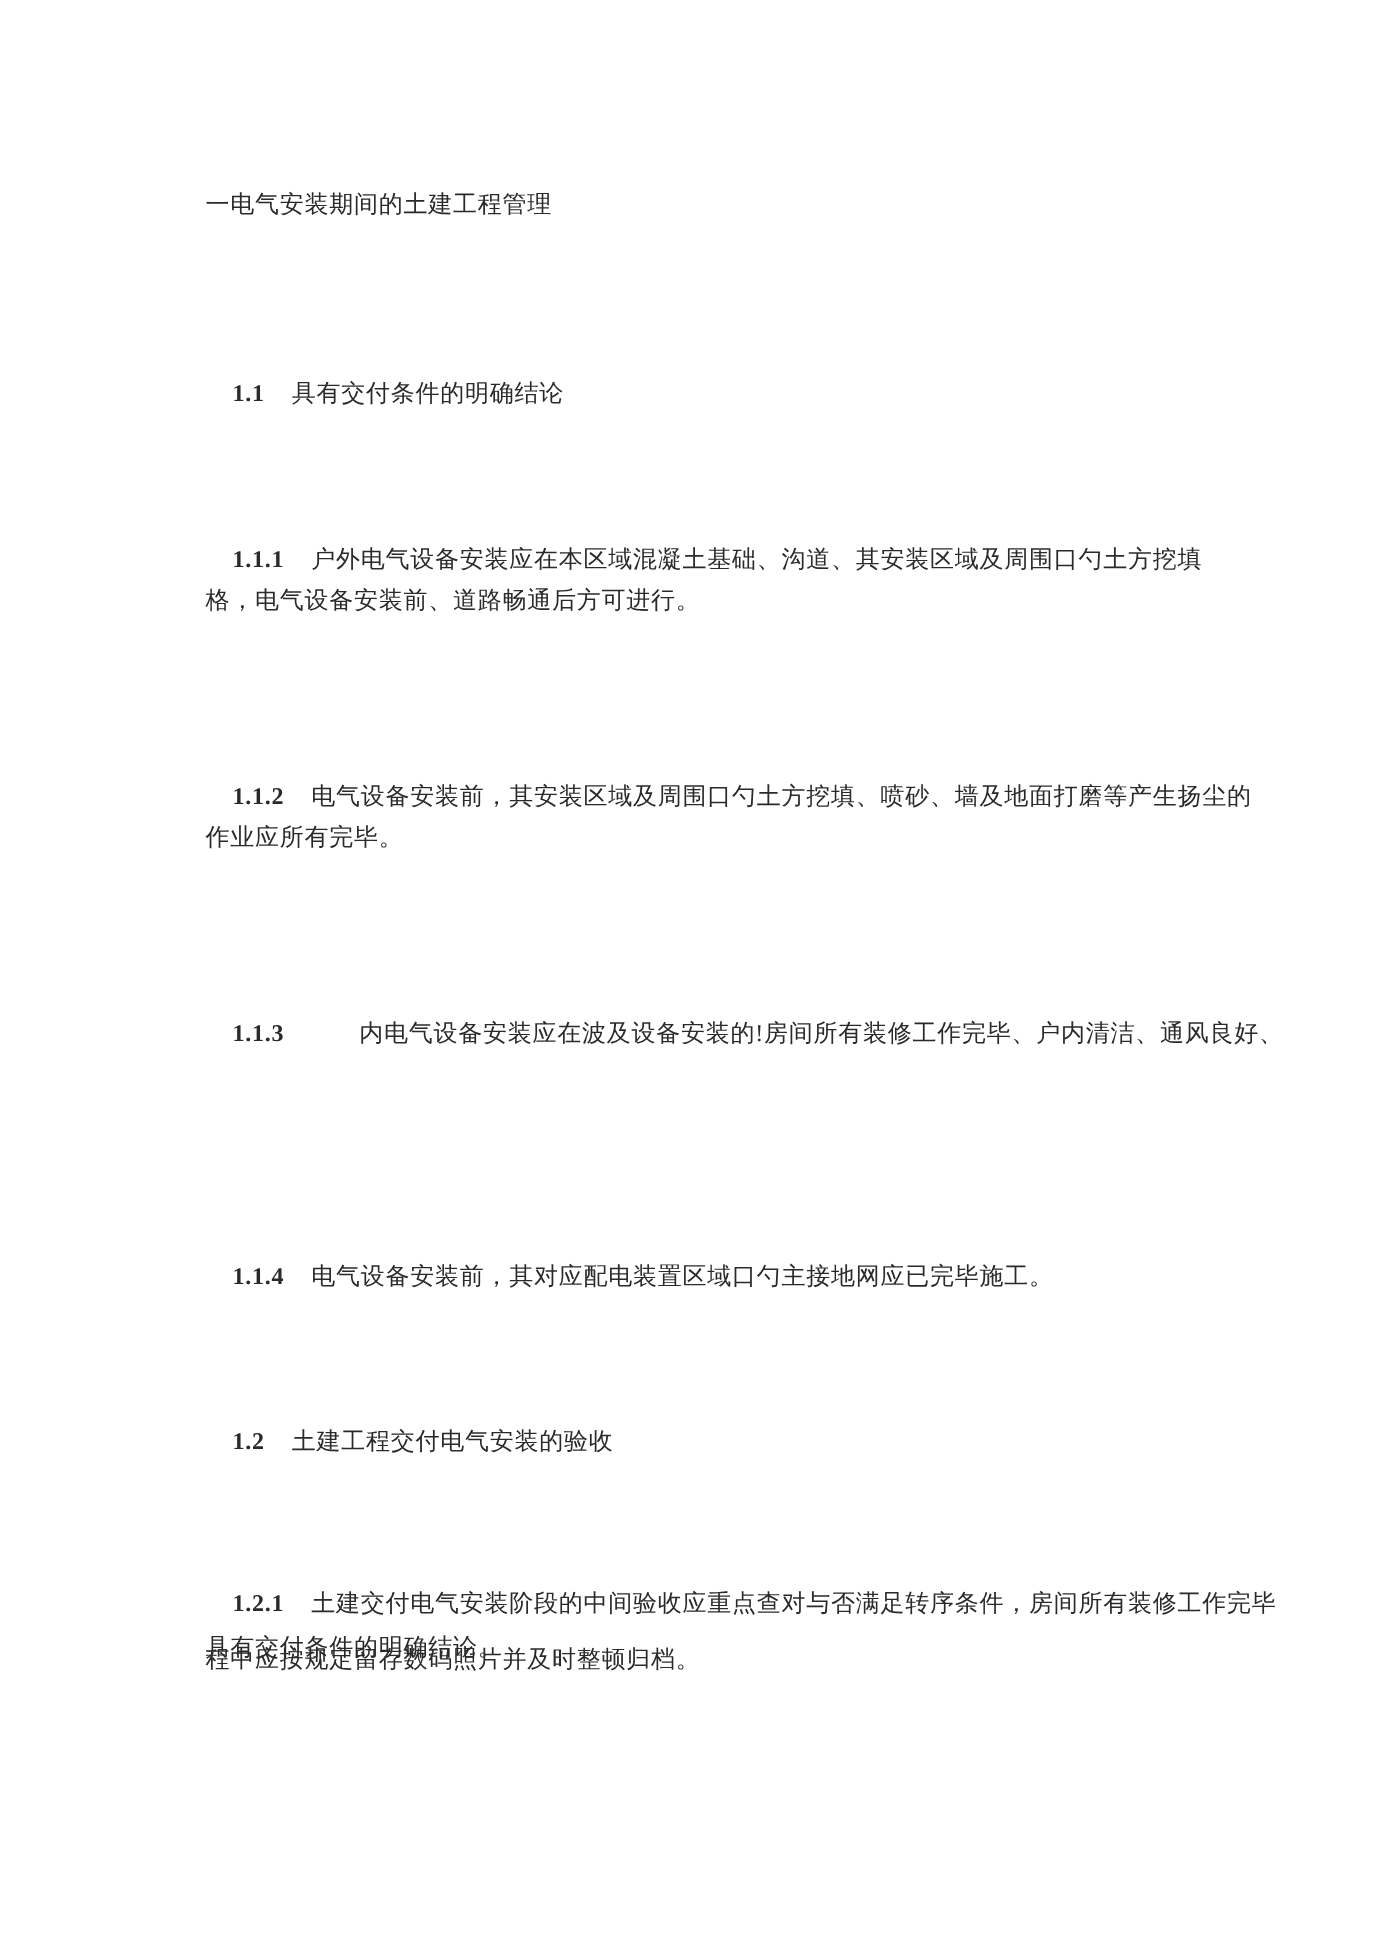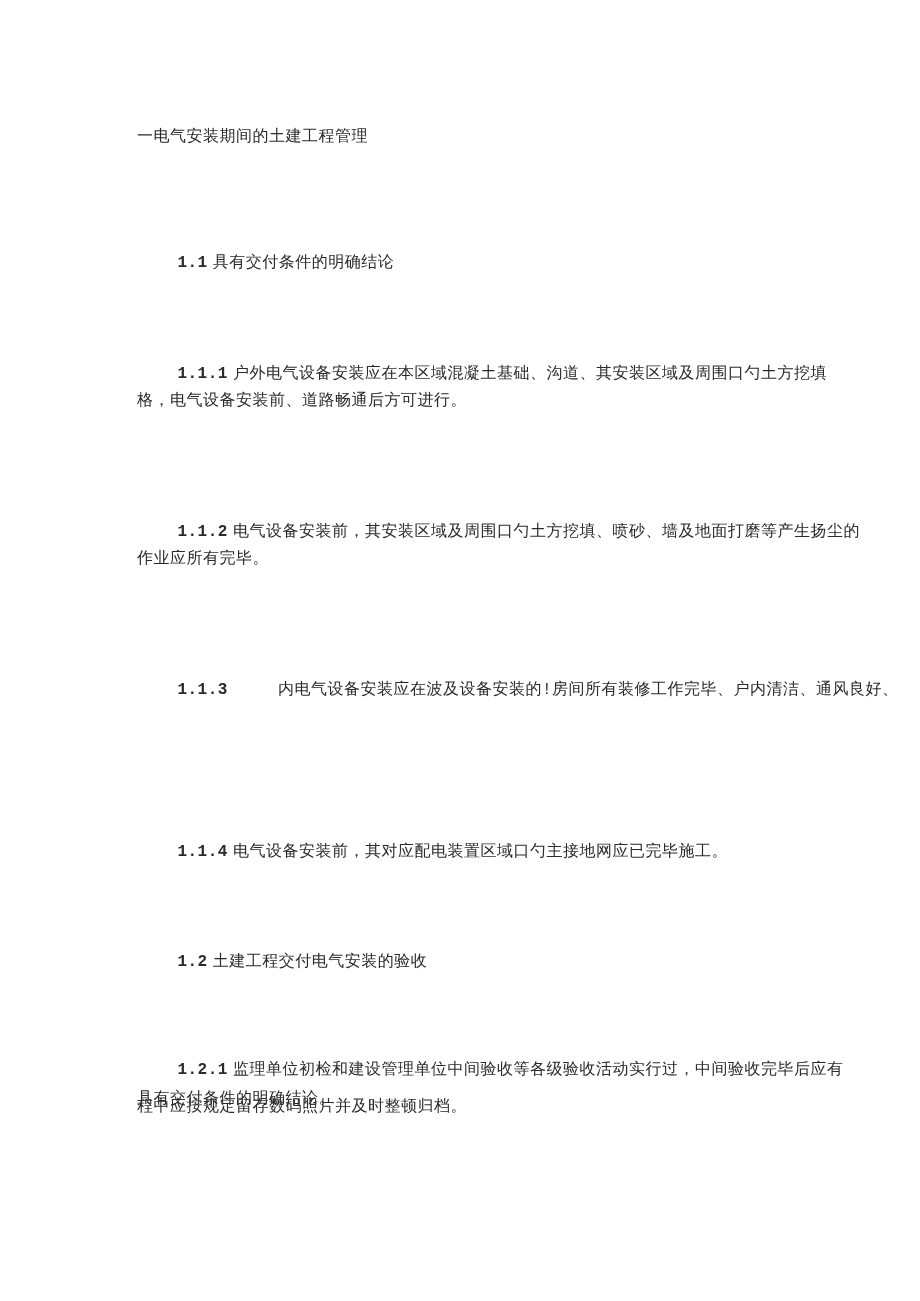--- a/index.html
+++ b/index.html
@@ -6,35 +6,35 @@
     margin: 0;
     padding: 0;
     background: #ffffff;
   }
   .page {
     position: relative;
     width: 920px;
     height: 1301px;
     background: #ffffff;
     overflow: hidden;
-    font-family: Liberation Mono, monospace;
+    font-family: Liberation Serif, serif;
     color: #2a2a2a;
   }
   .line {
     position: absolute;
     left: 137px;
     font-size: 16px;
     line-height: 22px;
     white-space: pre;
     letter-spacing: 0.5px;
   }
   .num {
     font-weight: bold;
     letter-spacing: 0.5px;
-    margin-right: 5px;
+    margin-right: 18px;
   }
   .heading .num {
   }
   .num.wide-gap {
     margin-right: 50px;
   }
 </style>
 </head>
 <body>
 
@@ -62,19 +62,19 @@
 
   <div class="line" style="top:819px">
     <span class="num">1.1.4</span><span>电气设备安装前，其对应配电装置区域口勺主接地网应已完毕施工。</span>
   </div>
 
   <div class="line heading" style="top:929px">
     <span class="num">1.2</span><span>土建工程交付电气安装的验收</span>
   </div>
 
   <div class="line" style="top:1037px">
-    <span class="num">1.2.1</span><span>监理单位初检和建设管理单位中间验收等各级验收活动实行过，中间验收完毕后应有</span>
+    <span class="num">1.2.1</span><span>土建交付电气安装阶段的中间验收应重点查对与否满足转序条件，房间所有装修工作完毕</span>
   </div>
   <div class="line" style="top:1088px">具有交付条件的明确结论。</div>
 
   <div class="line" style="top:1096px">程中应按规定留存数码照片并及时整顿归档。</div>
 
 </div>
 
 </body></html>

